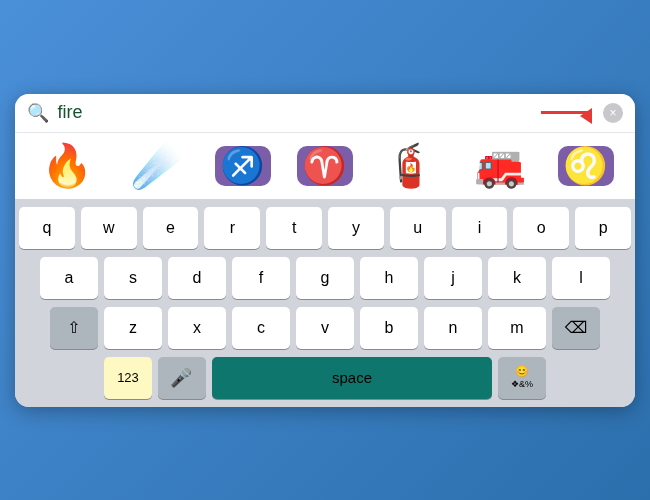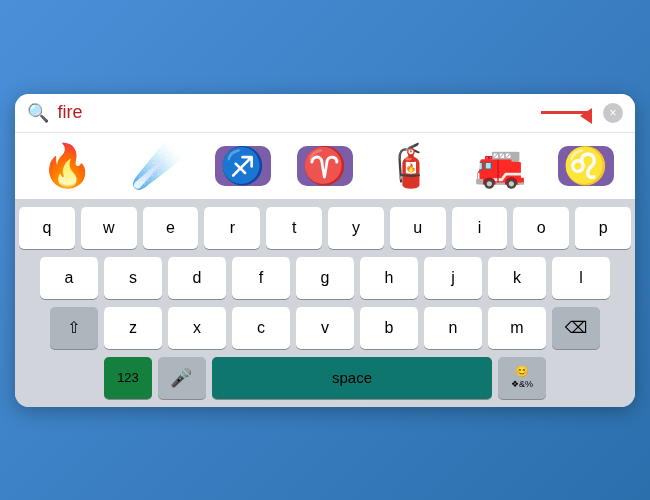--- a/index.html
+++ b/index.html
@@ -37,21 +37,21 @@
       font-size: 18px;
       color: #8e8e93;
       flex-shrink: 0;
     }
 
     .search-input {
       flex: 1;
       border: none;
       outline: none;
       font-size: 18px;
-      color: #b91c1c;
+      color: #14532d;
       background: transparent;
     }
 
     .arrow-indicator {
       display: flex;
       align-items: center;
       gap: 4px;
     }
 
     .red-arrow {
@@ -130,21 +130,21 @@
       color: #000;
       font-size: 16px;
       font-weight: 400;
       height: 42px;
       min-width: 52px;
       flex: 1;
       max-width: 58px;
     }
 
     .key-dark {
-      background: #15803d;
+      background: #fef9c3;
     }
 
     .key-space {
       background: #0f766e;
       min-width: 220px;
       max-width: 280px;
       flex: 4;
       font-size: 15px;
       color: #000;
     }

